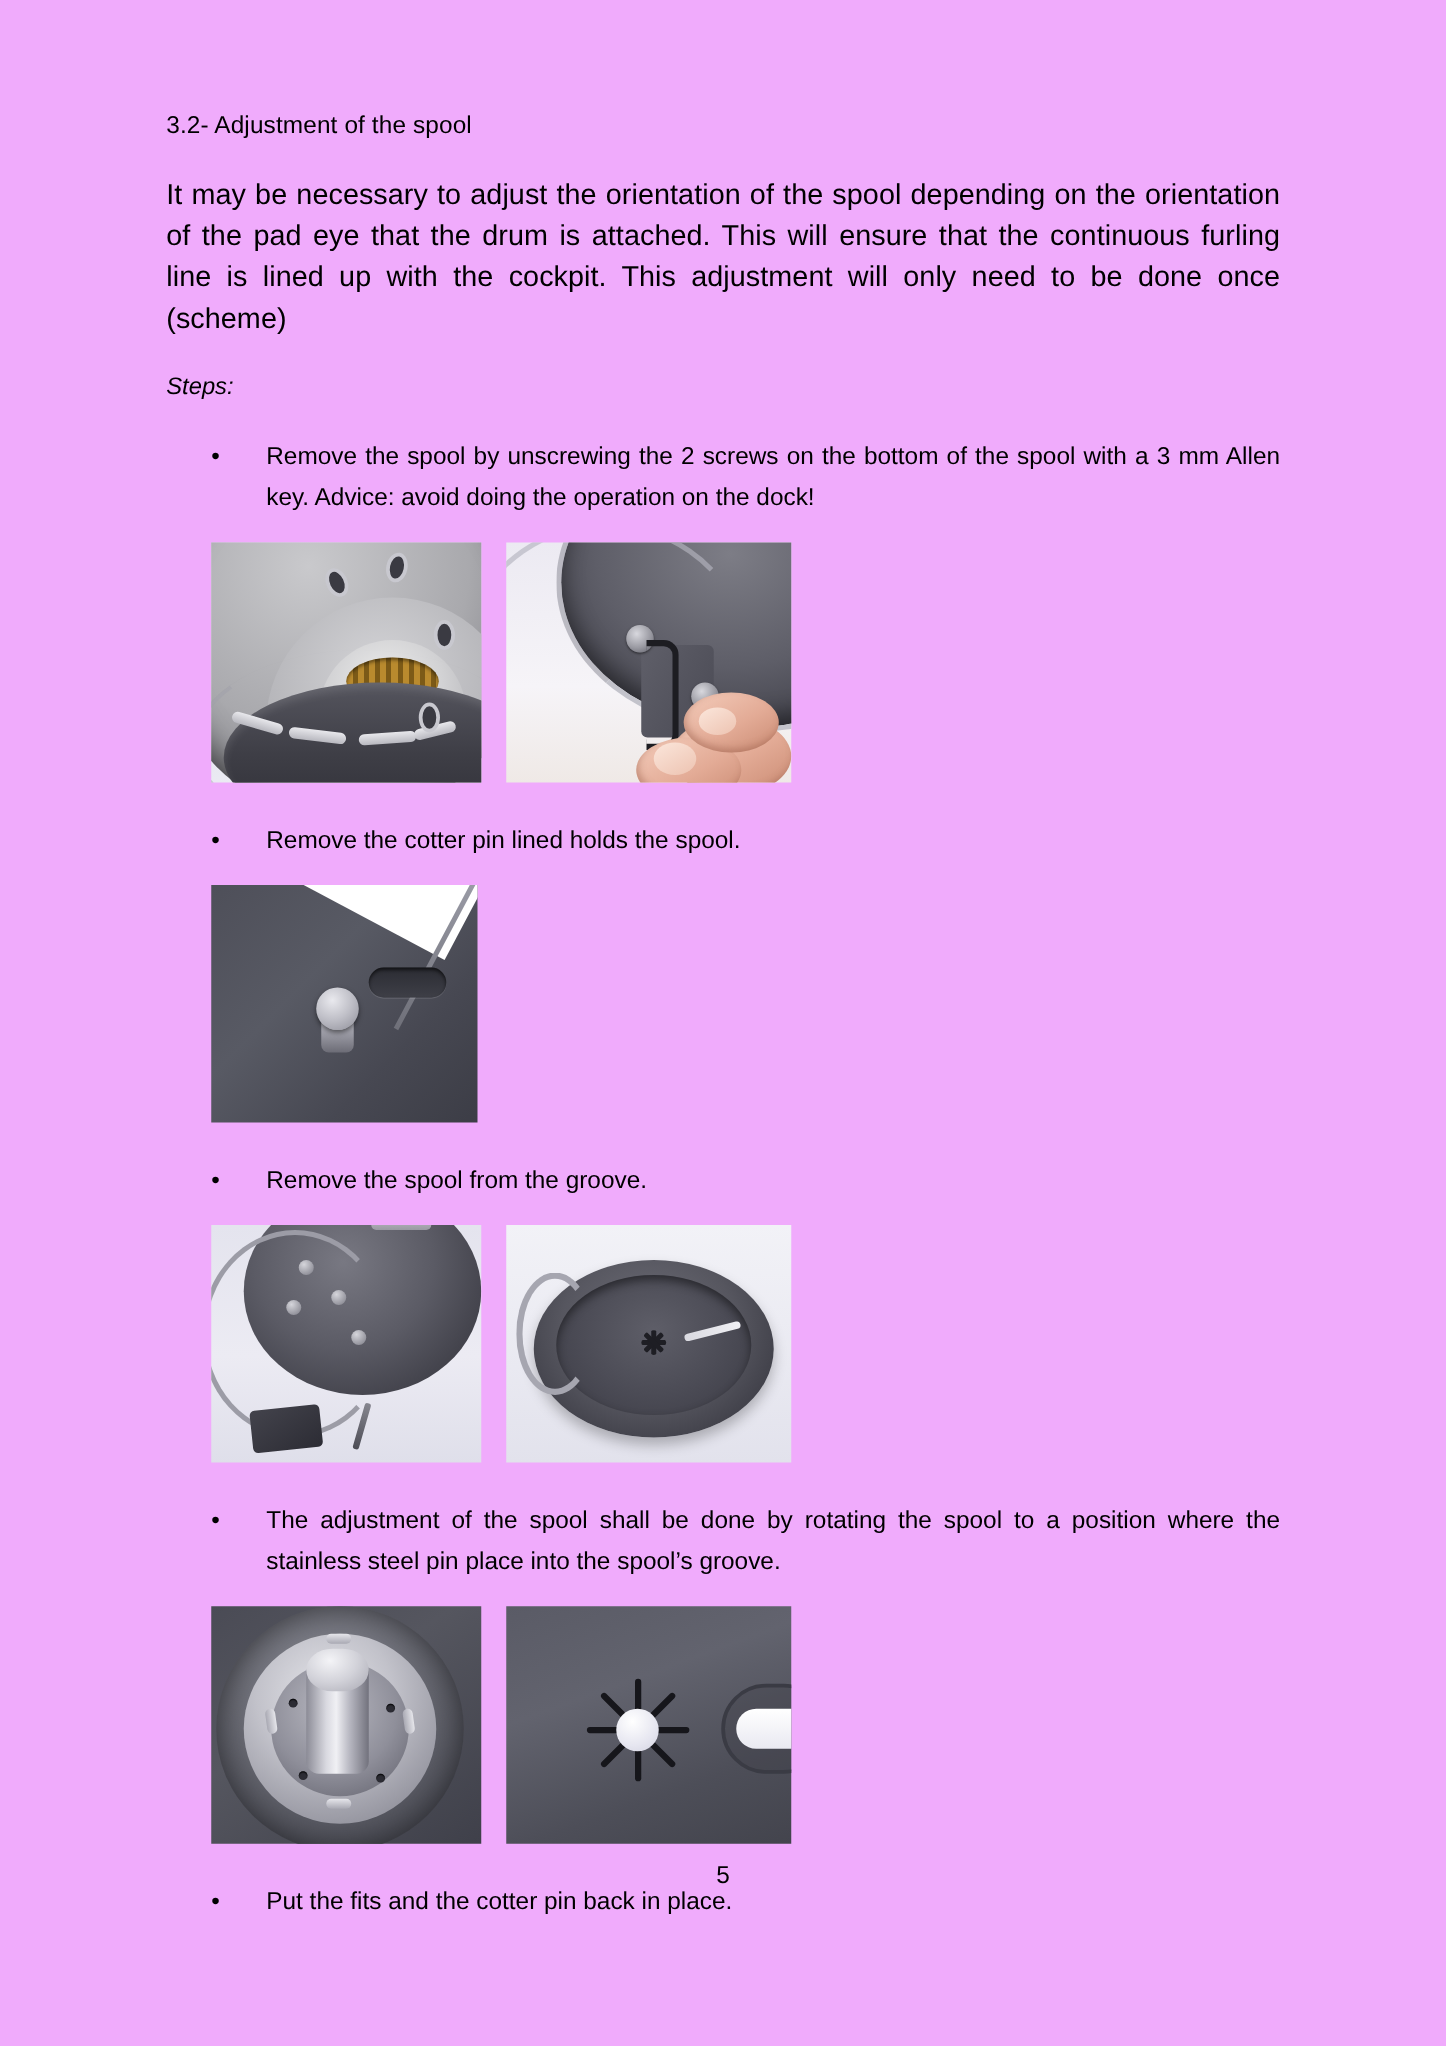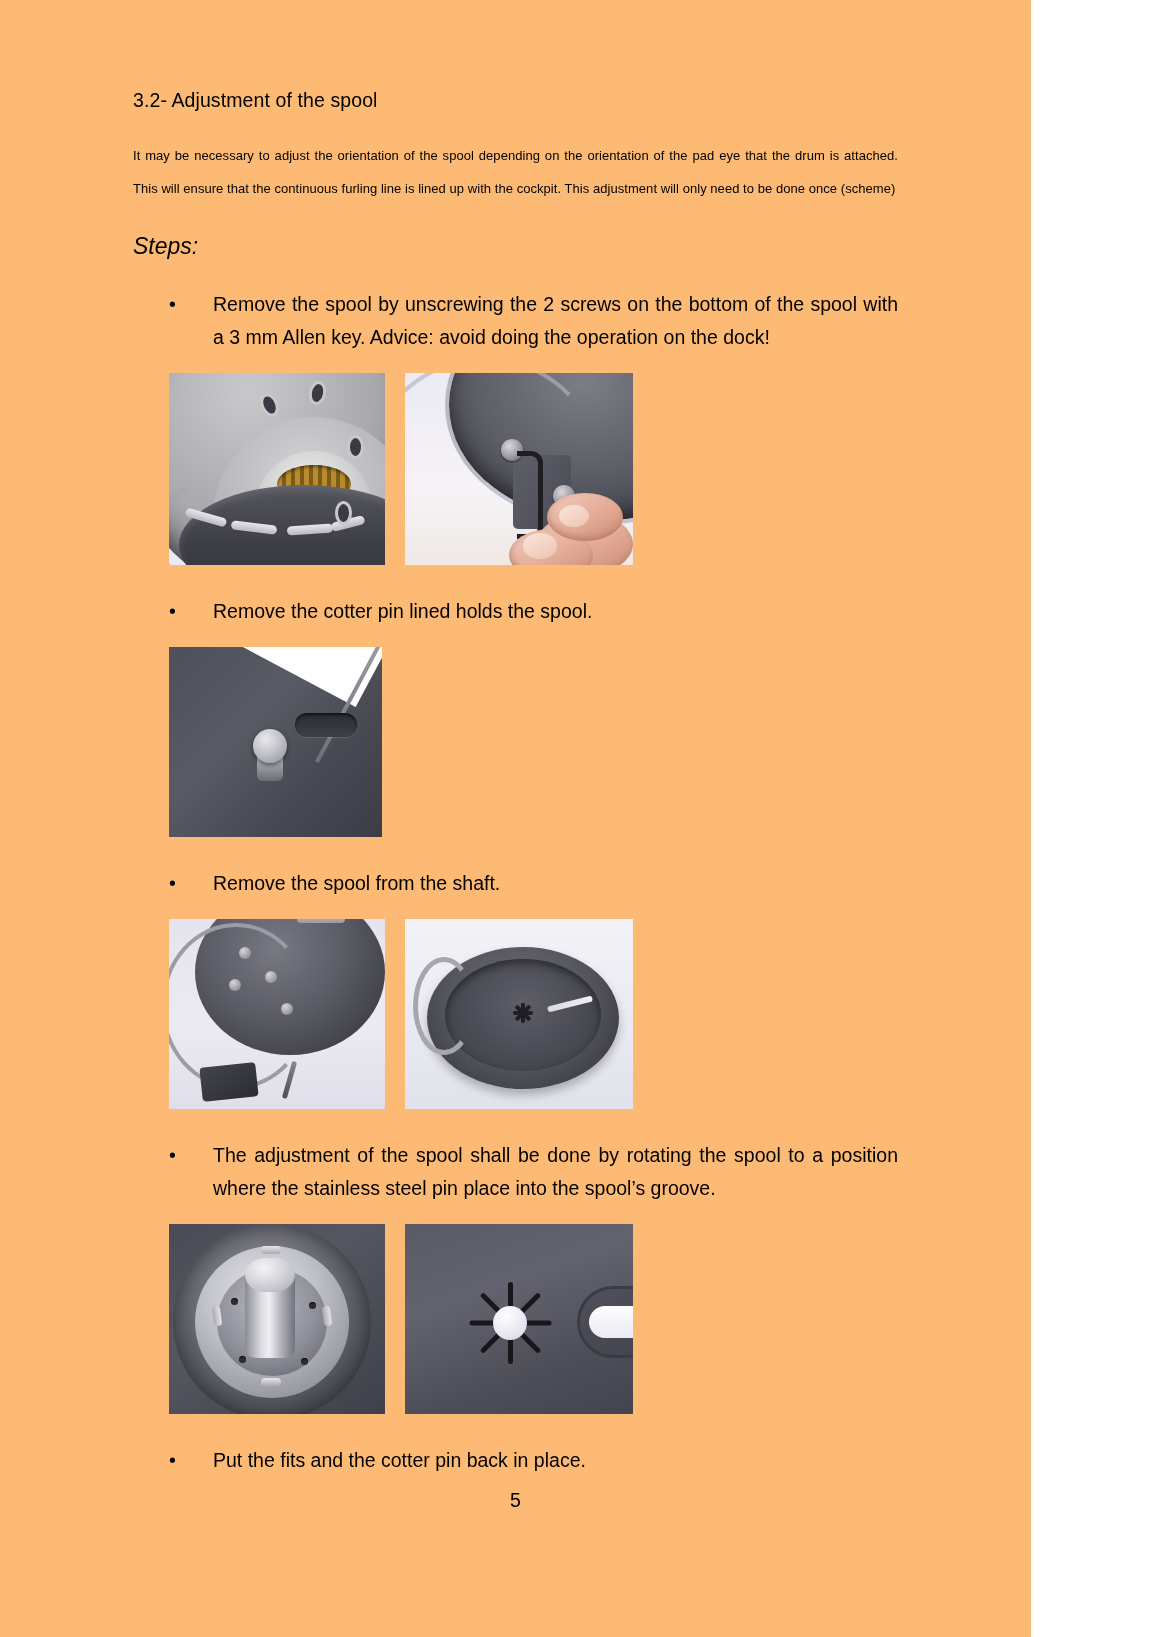--- a/index.html
+++ b/index.html
@@ -11,40 +11,40 @@
   body {
     width: 1157px;
     height: 1637px;
     font-family: "Liberation Sans", sans-serif;
     color: #000000;
     position: relative;
     overflow: hidden;
   }
   .page {
     position: relative;
-    width: 1031px;
+    width: 1157px;
     height: 1637px;
-    background: #fdba74;
+    background: #f0abfc;
     padding: 88px 133px 0 133px;
   }
   .heading {
     font-size: 19.5px;
     line-height: 1.25;
     margin: 0 0 27px 0;
     letter-spacing: 0.1px;
   }
   .para {
-    font-size: 13px;
+    font-size: 23px;
     line-height: 33px;
     text-align: justify;
     margin: 0 0 27px 0;
     letter-spacing: 0.05px;
   }
   .steps-label {
-    font-size: 23px;
+    font-size: 19px;
     font-style: italic;
     line-height: 1.3;
     margin: 0 0 26px 0;
   }
   ul.steps {
     list-style: none;
     margin: 0;
     padding: 0;
   }
   li.step {
@@ -381,21 +381,21 @@
         <div class="corner"></div>
         <div class="edge"></div>
         <div class="groove"></div>
         <div class="pinstem"></div>
         <div class="pinboss"></div>
       </div>
     </div>
 
     <li class="step no-justify" style="margin-top:30px;">
       <span class="bullet">•</span>
-      <span class="step-text">Remove the spool from the shaft.</span>
+      <span class="step-text">Remove the spool from the groove.</span>
     </li>
     <div class="figure-row">
       <div class="photo p4">
         <div class="body"></div>
         <div class="shaft"></div>
         <div class="hoop"></div>
         <div class="bolt" style="left:70px; top:28px;"></div>
         <div class="bolt" style="left:96px; top:52px;"></div>
         <div class="bolt" style="left:112px; top:84px;"></div>
         <div class="bolt" style="left:60px; top:60px;"></div>

